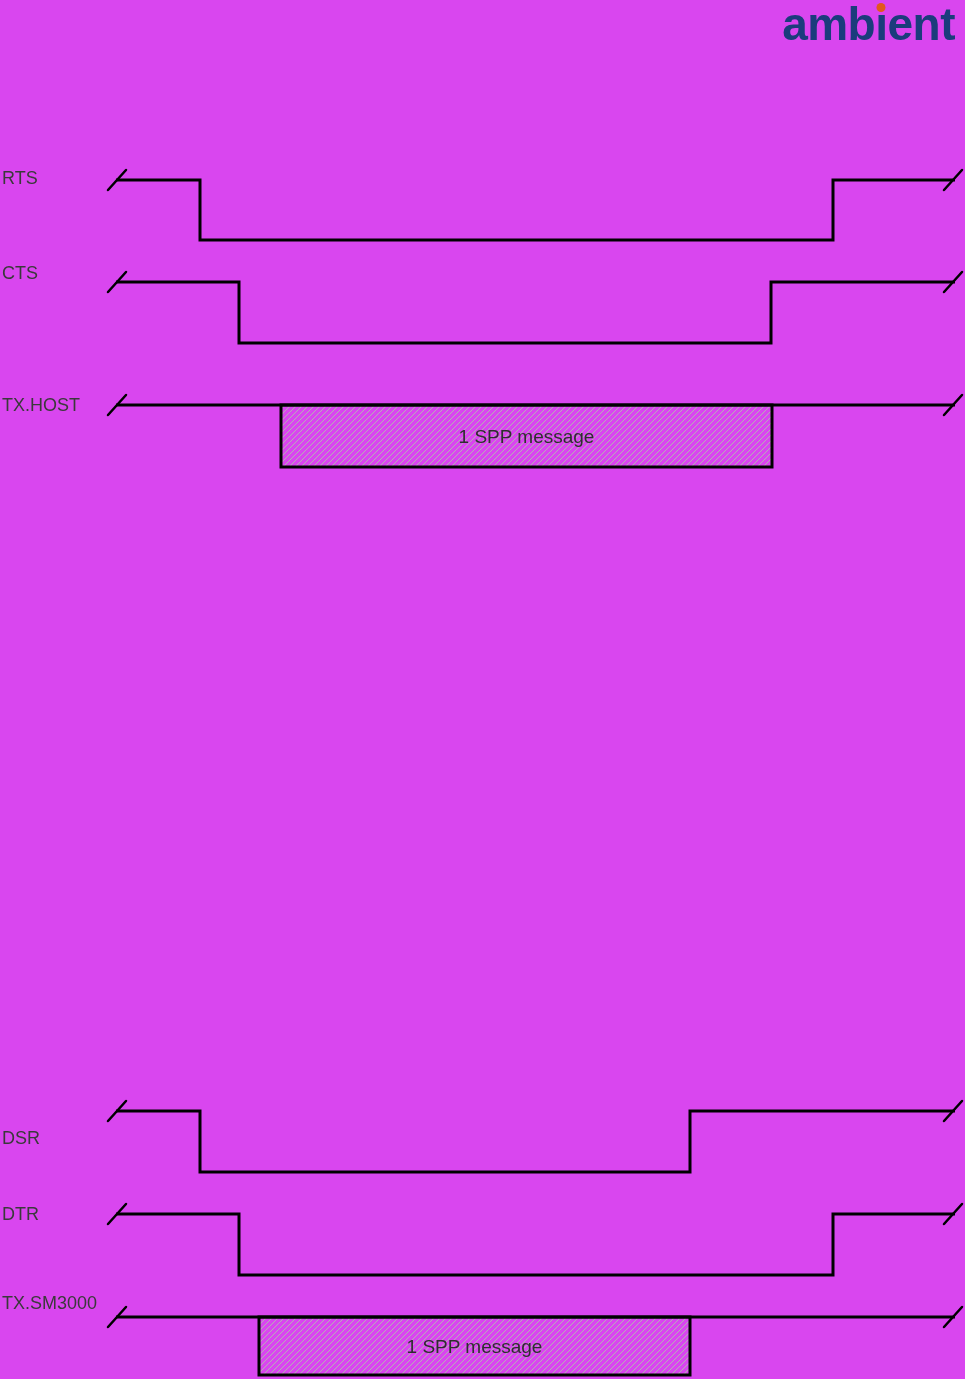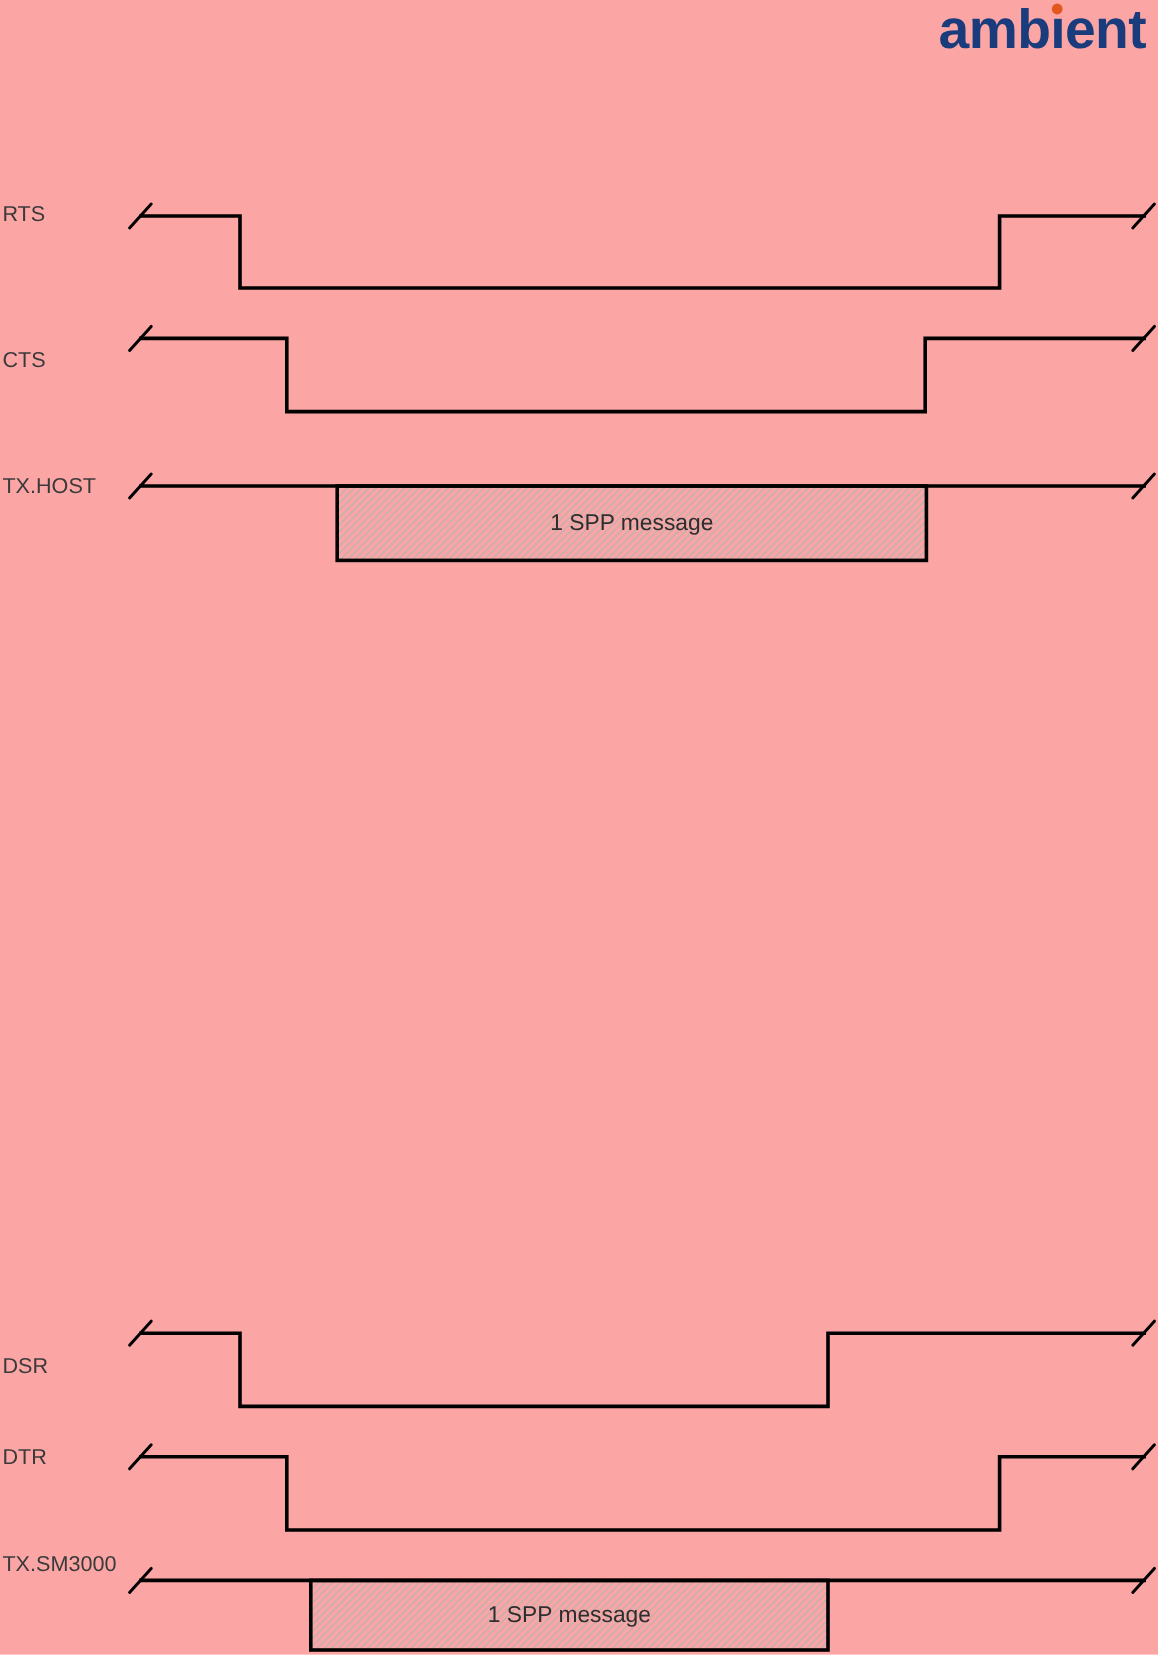--- a/index.html
+++ b/index.html
@@ -1,20 +1,20 @@
 <!DOCTYPE html>
 <html><head>
 <meta charset="utf-8">
 <style>
   html, body { margin: 0; padding: 0; background: #ffffff; }
   .page {
     position: relative;
     width: 965px;
     height: 1379px;
-    background: #fca5a5;
+    background: #d946ef;
     font-family: "Liberation Sans", sans-serif;
     overflow: hidden;
   }
   .logo {
     position: absolute;
     top: 0px;
     right: 10px;
     font-size: 46px;
     font-weight: bold;
     line-height: 1.05;
@@ -97,21 +97,21 @@
       <g>
         <rect x="259" y="1317" width="431" height="58" fill="url(#hatch)" stroke="none"></rect>
         <path d="M 116 1317 H 955" stroke="#000000" stroke-width="3" fill="none"></path>
         <rect x="259" y="1317" width="431" height="58" fill="none" stroke="#000000" stroke-width="3"></rect>
         <path d="M 108 1327 L 126 1307" stroke="#000000" stroke-width="2.5" stroke-linecap="round"></path>
         <path d="M 944 1327 L 962 1307" stroke="#000000" stroke-width="2.5" stroke-linecap="round"></path>
       </g>
     </svg>
 
   <div class="sig-label" style="left: 2px; top: 171px; color: rgb(58, 58, 58);">RTS</div>
-  <div class="sig-label" style="left: 2px; top: 293px; color: rgb(58, 58, 58);">CTS</div>
+  <div class="sig-label" style="left: 2px; top: 266px; color: rgb(58, 58, 58);">CTS</div>
   <div class="sig-label" style="left: 2px; top: 398px; color: rgb(58, 58, 58);">TX.HOST</div>
   <div class="sig-label" style="left: 2px; top: 1131px; color: rgb(58, 58, 58);">DSR</div>
   <div class="sig-label" style="left: 2px; top: 1207px; color: rgb(58, 58, 58); text-align: center;">DTR</div>
   <div class="sig-label" style="left: 2px; top: 1296px; color: rgb(58, 58, 58);">TX.SM3000</div>
 
   <div class="box-label" style="left: 281px; top: 405px; width: 491px; height: 62px; color: rgb(46, 46, 46);">1 SPP message</div>
   <div class="box-label" style="left: 259px; top: 1317px; width: 431px; height: 58px; color: rgb(46, 46, 46);">1 SPP message</div>
 
 </div>
 

